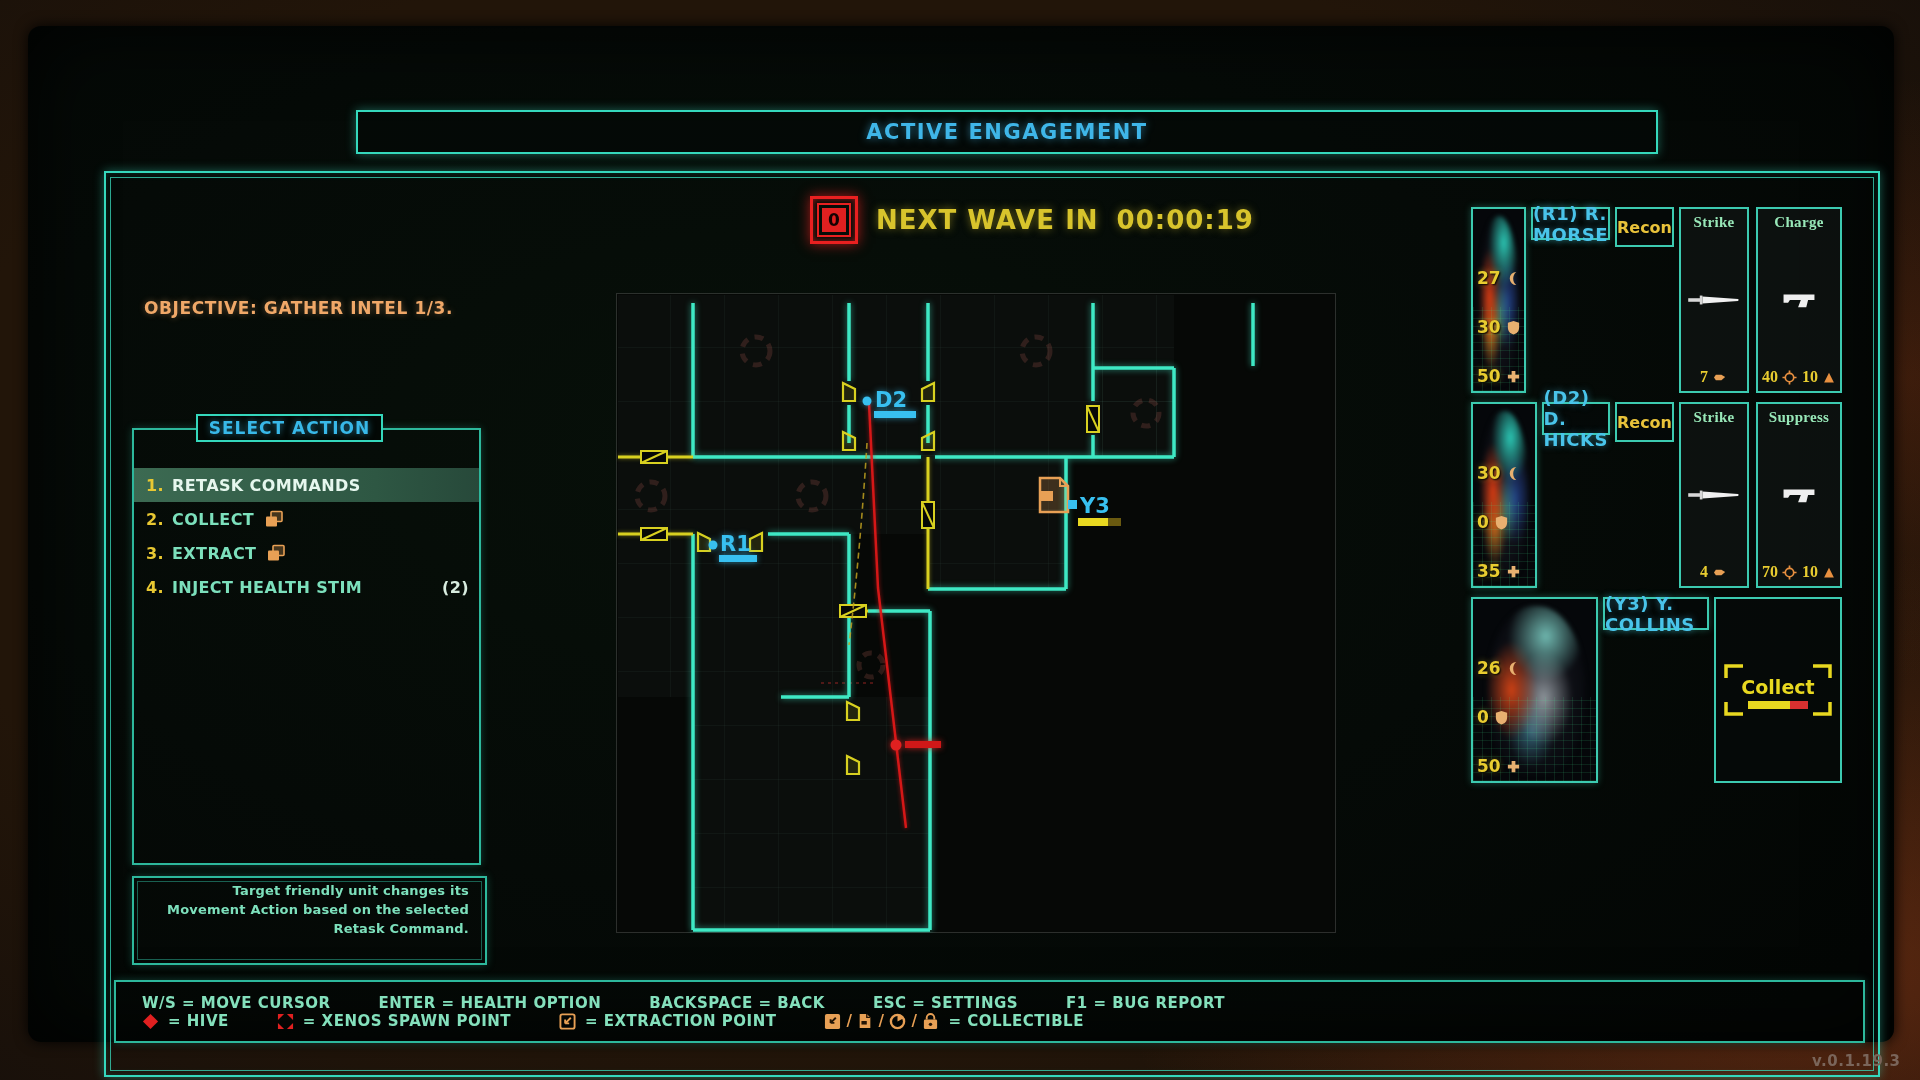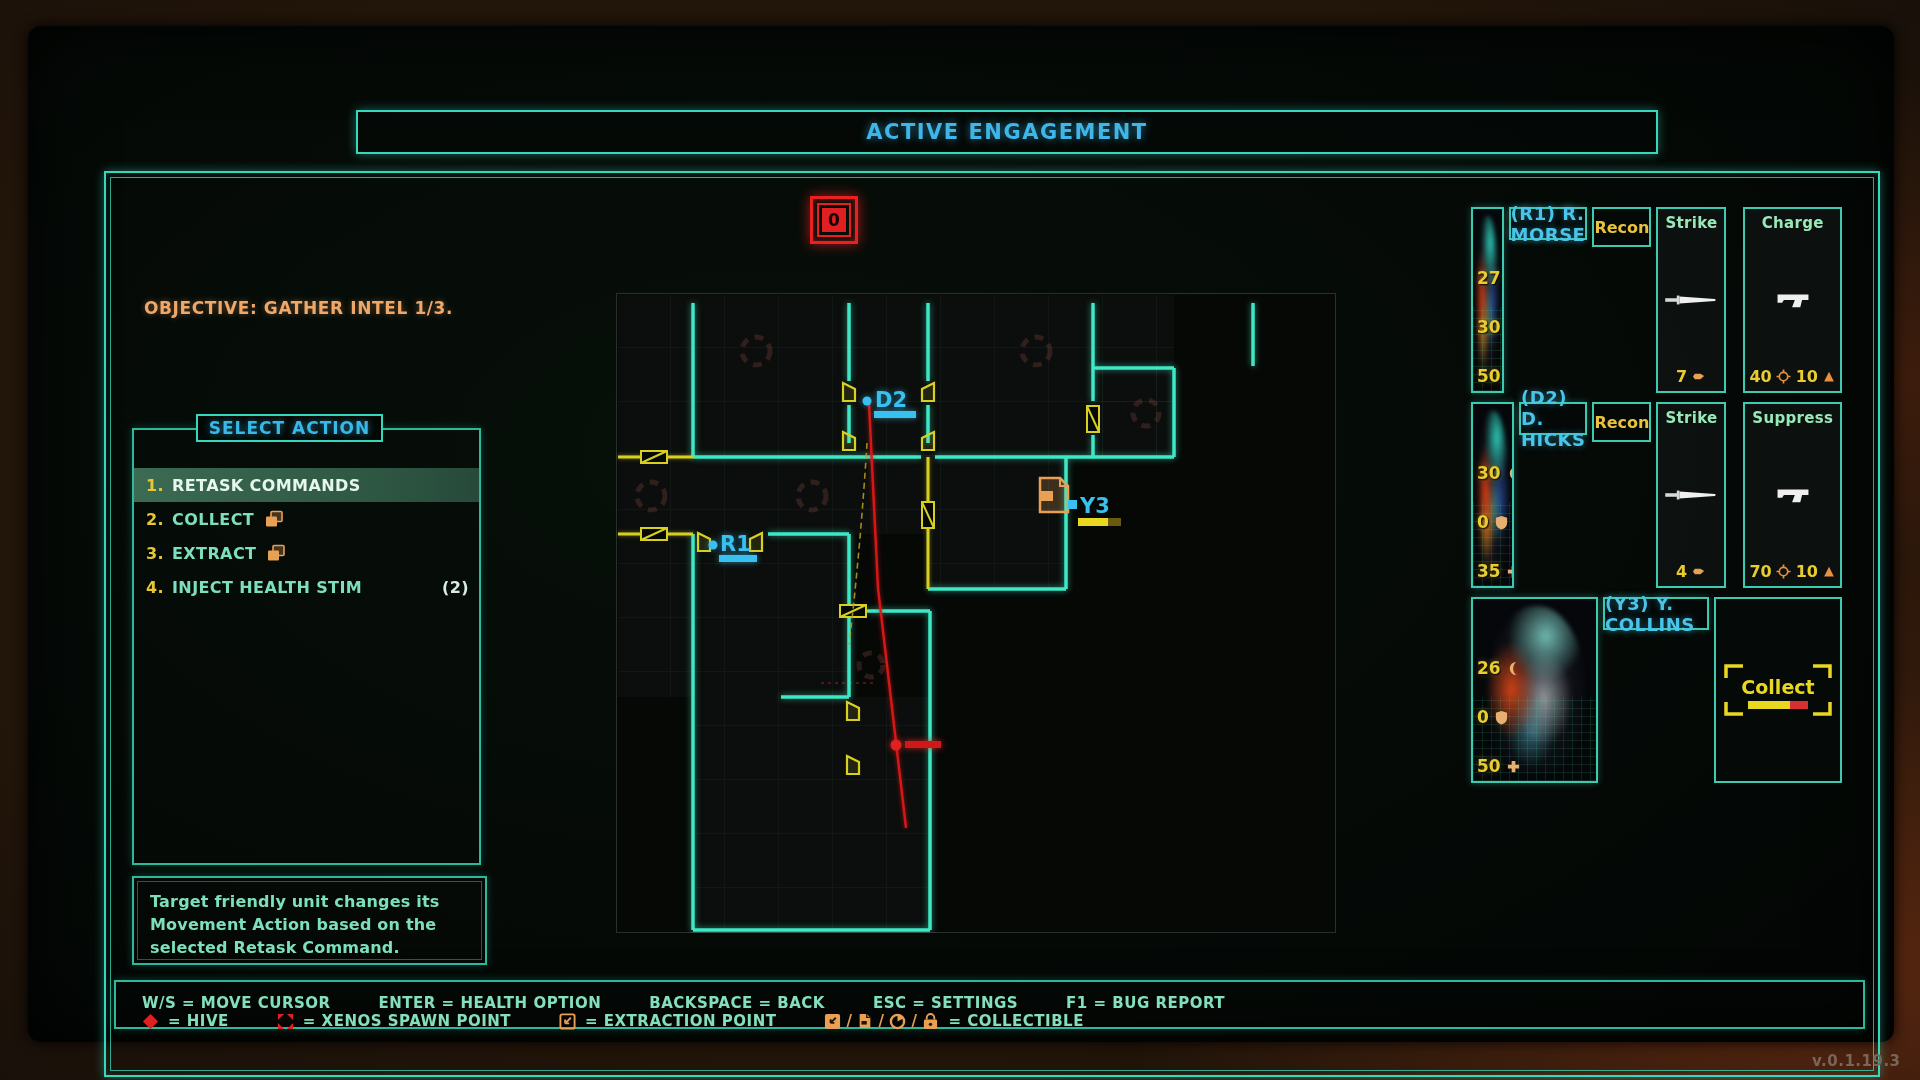--- a/index.html
+++ b/index.html
@@ -43,24 +43,24 @@
   .menu-title span { font-size:17px; letter-spacing:1px; color:#38b8e8; text-shadow:0 0 7px rgba(56,184,232,.6); }
   .menu-body { position:absolute; left:104px; top:402px; width:349px; height:437px; border:2px solid #2db89c; box-shadow:0 0 8px rgba(45,184,156,.3); z-index:3; }
   .menu-items { position:absolute; top:38px; left:0; right:0; display:flex; flex-direction:column; }
   .menu-item { height:34px; display:flex; align-items:center; padding:0 12px; font-size:16px; letter-spacing:.4px; color:#7ce0bc; position:relative; }
   .menu-item .num { color:#e8c832; margin-right:8px; }
   .menu-item.selected { background:linear-gradient(90deg,#3c6a52 0%, #2e5743 70%, #27493a 100%); color:#e6f7ee; }
   .menu-item .mi-icon { margin-left:10px; display:inline-flex; }
   .menu-item .count { position:absolute; right:10px; color:#d8ecdf; }
 
   .desc-box { position:absolute; left:104px; top:850px; width:355px; height:89px; border:2px solid #2db89c; box-shadow:0 0 8px rgba(45,184,156,.3); }
-  .desc-inner { position:absolute; inset:3px; border:1px solid rgba(45,184,156,.5); padding:8px 12px; font-size:16px; line-height:1.45; color:#7de0bc; letter-spacing:.2px; }
-
-  
-  .help { position:absolute; left:86px; top:954px; width:1751px; height:49px; border:2px solid #2db89c; box-shadow:0 0 8px rgba(45,184,156,.3);
+  .desc-inner { position:absolute; inset:3px; border:1px solid rgba(45,184,156,.5); padding:0 12px; font-size:13px; line-height:1.45; color:#7de0bc; letter-spacing:.2px;text-align:right; }
+
+  
+  .help { position:absolute; left:86px; top:954px; width:1751px; height:63px; border:2px solid #2db89c; box-shadow:0 0 8px rgba(45,184,156,.3);
     display:flex; flex-direction:column; justify-content:space-evenly; padding:12px 26px; }
   .help-row { display:flex; align-items:center; gap:48px; font-size:15px; letter-spacing:.5px; color:#84e0bc; }
   .legend-group { display:flex; align-items:center; gap:9px; }
   .legend-icons { display:flex; align-items:center; gap:5px; color:#e8a055; }
 
   
   .map { position:absolute; left:588px; top:267px; }
 
   
   .panel { position:absolute; left:1443px; top:181px; width:371px; display:flex; flex-direction:column; gap:9px; }
@@ -83,21 +83,21 @@
   .portrait::after { content:""; position:absolute; left:0; right:0; bottom:0; height:46%; opacity:.75;
     background:
       repeating-linear-gradient(0deg, rgba(70,240,150,.16) 0 1px, transparent 1px 8px),
       repeating-linear-gradient(90deg, rgba(70,240,150,.16) 0 1px, transparent 1px 9px); }
   .stats { position:absolute; left:4px; bottom:5px; display:flex; flex-direction:column; gap:1px; z-index:2; }
   .stat { display:flex; align-items:center; gap:5px; font-size:17px; color:#e8cc30; text-shadow:1px 1px 2px #000,0 0 6px rgba(232,204,48,.4);margin-top:28px; }
   .info { flex:1; display:flex; flex-direction:row; gap:5px; }
   .row-name { height:33px; border:2px solid #3ccab0; box-shadow:0 0 7px rgba(60,202,176,.3); display:flex; align-items:center; justify-content:center;
     font-size:18px; letter-spacing:.5px; color:#49c4ea; text-shadow:0 0 7px rgba(73,196,234,.5); background:rgba(4,9,8,.7); }
   .row-class { height:40px; border:2px solid #3ccab0; display:flex; align-items:center; justify-content:center; font-size:16px; color:#e8c23a; background:rgba(4,9,8,.7); }
-  .row-abil { flex:1; display:flex; gap:17px; }
+  .row-abil { flex:1; display:flex; gap:7px;font-family:Liberation Serif, serif; }
   .abil { flex:1; border:2px solid #3ccab0; background:#12181599; display:flex; flex-direction:column; align-items:center; justify-content:space-between; padding:5px 4px; }
   .abil-name { font-size:15px; color:#98e8b8; letter-spacing:.3px; }
   .abil-cost { display:flex; align-items:center; gap:5px; font-size:16px; color:#e8cc30; }
   .abil-cost .pair { display:flex; align-items:center; gap:4px; }
   .big-cell { flex:1; border:2px solid #3ccab0; background:rgba(6,10,9,.8); display:flex; align-items:center; justify-content:center; }
 
   .version { position:absolute; left:1812px; top:1052px; font-size:15px; color:#7a655a; letter-spacing:.5px; }
 
   svg { display:block; }
 </style>
@@ -113,20 +113,24 @@
 
     <div class="tab">
       <span class="tab-title">ACTIVE ENGAGEMENT</span>
     </div>
 
     <div class="wave">
       <div class="wave-icon">
         <div class="wave-icon-mid">
             <div class="wave-icon-core">0</div>
           </div>
+      </div>
+      <div class="wave-text">
+        <span>NEXT WAVE IN</span>
+        <span>00:00:19</span>
       </div>
     </div>
 
     <div class="objective">OBJECTIVE: GATHER INTEL 1/3.</div>
 
     <div class="menu-title">
       <span>SELECT ACTION</span>
     </div>
     <div class="menu-body">
       <div class="menu-items">

